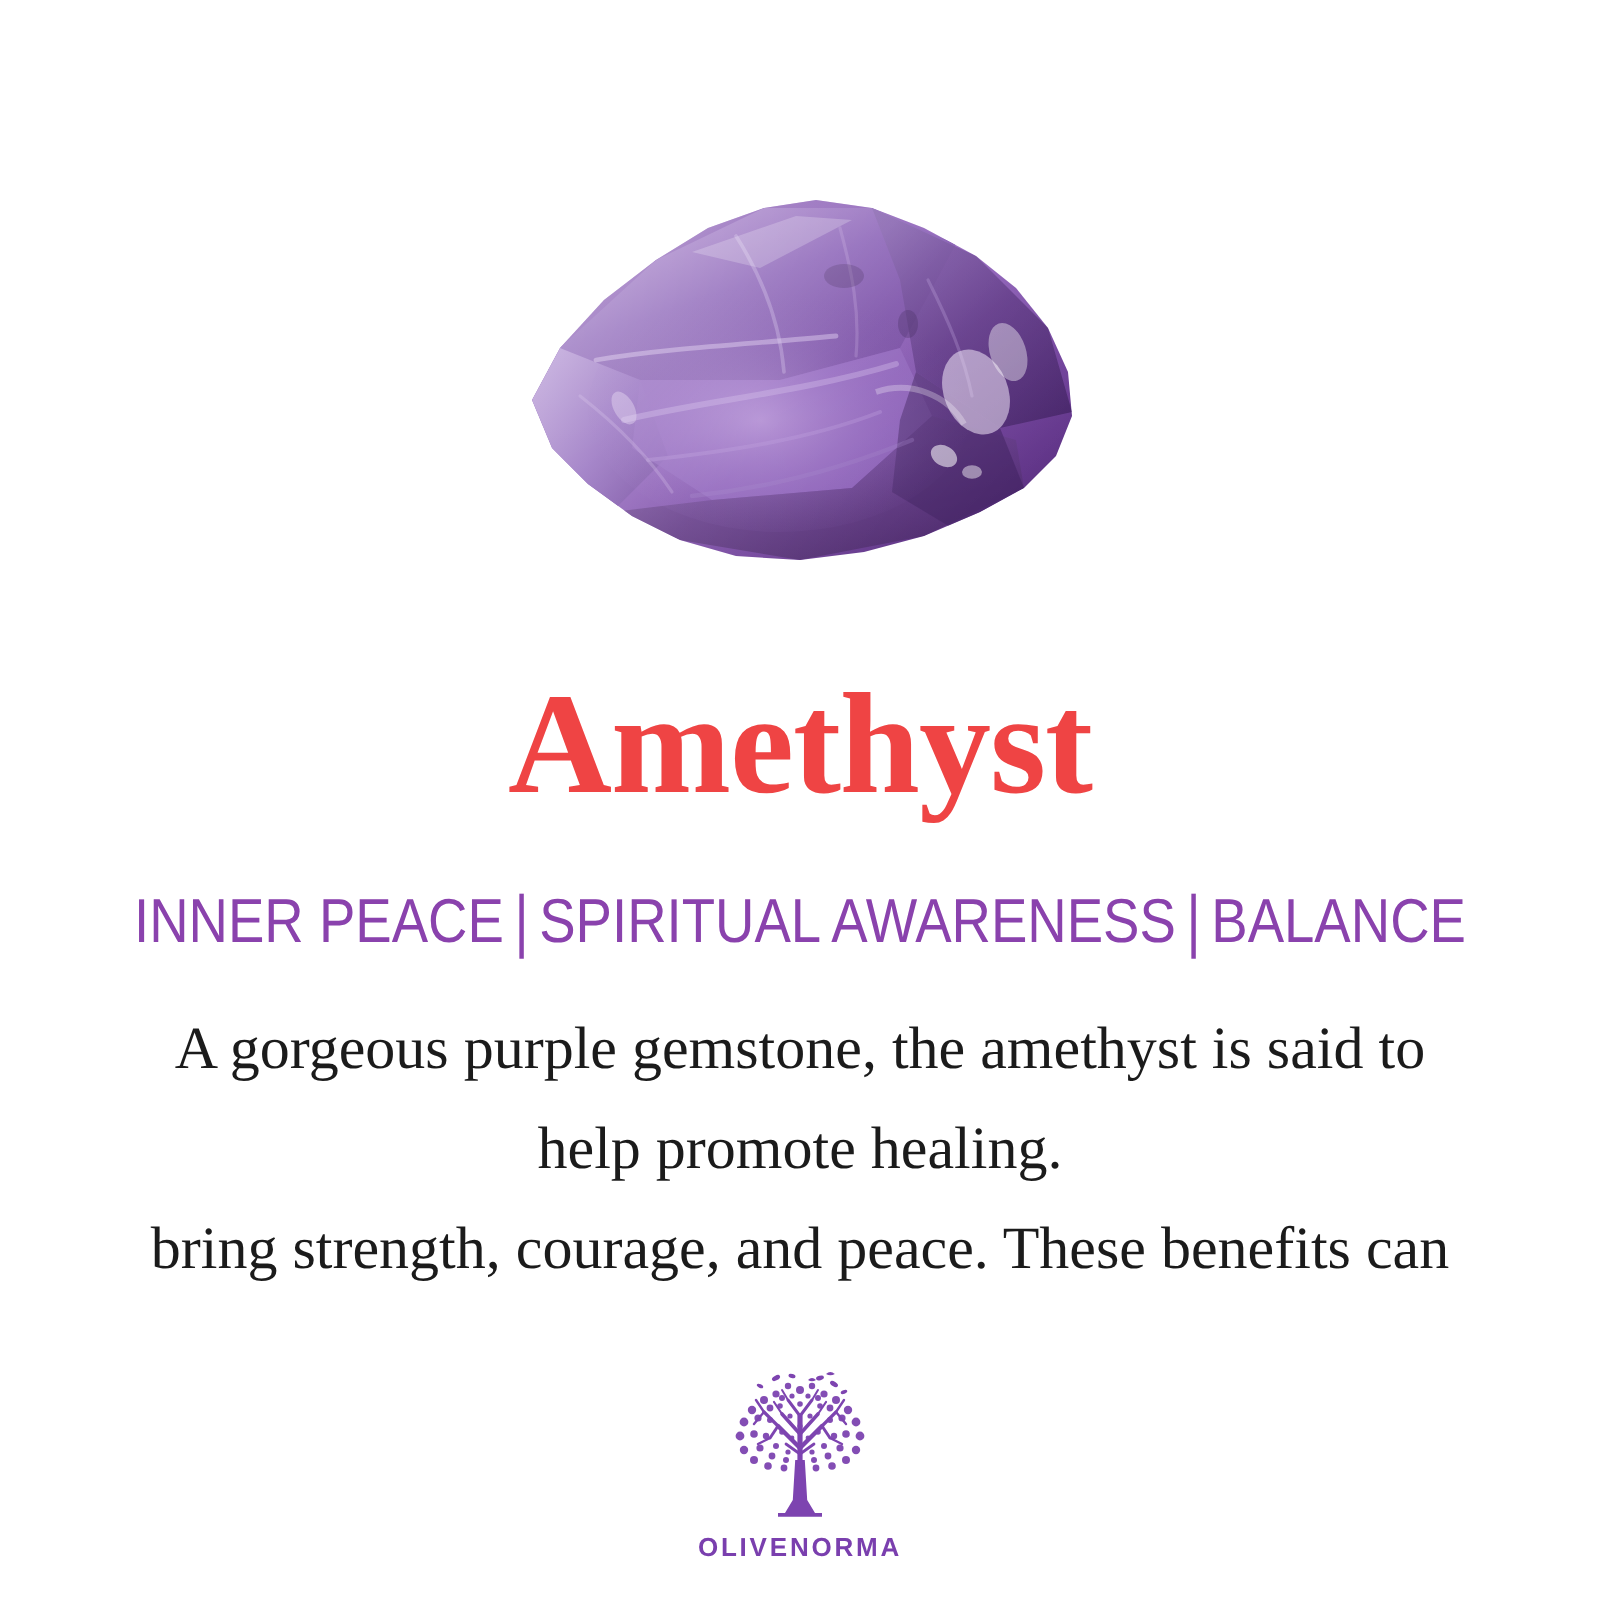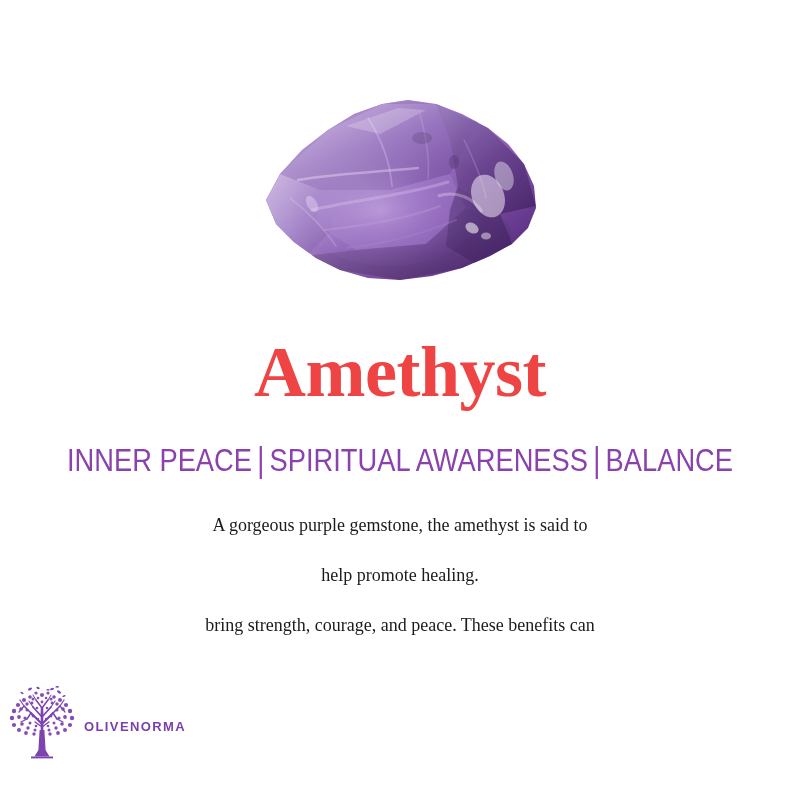--- a/index.html
+++ b/index.html
@@ -83,32 +83,33 @@
 
   
   .body-copy {
     position: absolute;
     top: 500px;
     left: 50px;
     width: 700px;
     text-align: center;
     font-family: "Liberation Serif", "DejaVu Serif", serif;
     font-weight: 400;
-    font-size: 18px;
+    font-size: 30px;
     line-height: 50px;
     color: #1b1b1b;
   }
 
   
   .logo {
     position: absolute;
     top: 686px;
     left: 0;
     width: 800px;
     display: flex;
+    flex-direction: column;
     align-items: center;
   }
   .logo-mark {
     width: 84px;
     height: 78px;
     display: block;
   }
   .logo-word {
     margin-top: 2px;
     font-family: "Liberation Sans", "DejaVu Sans", sans-serif;

